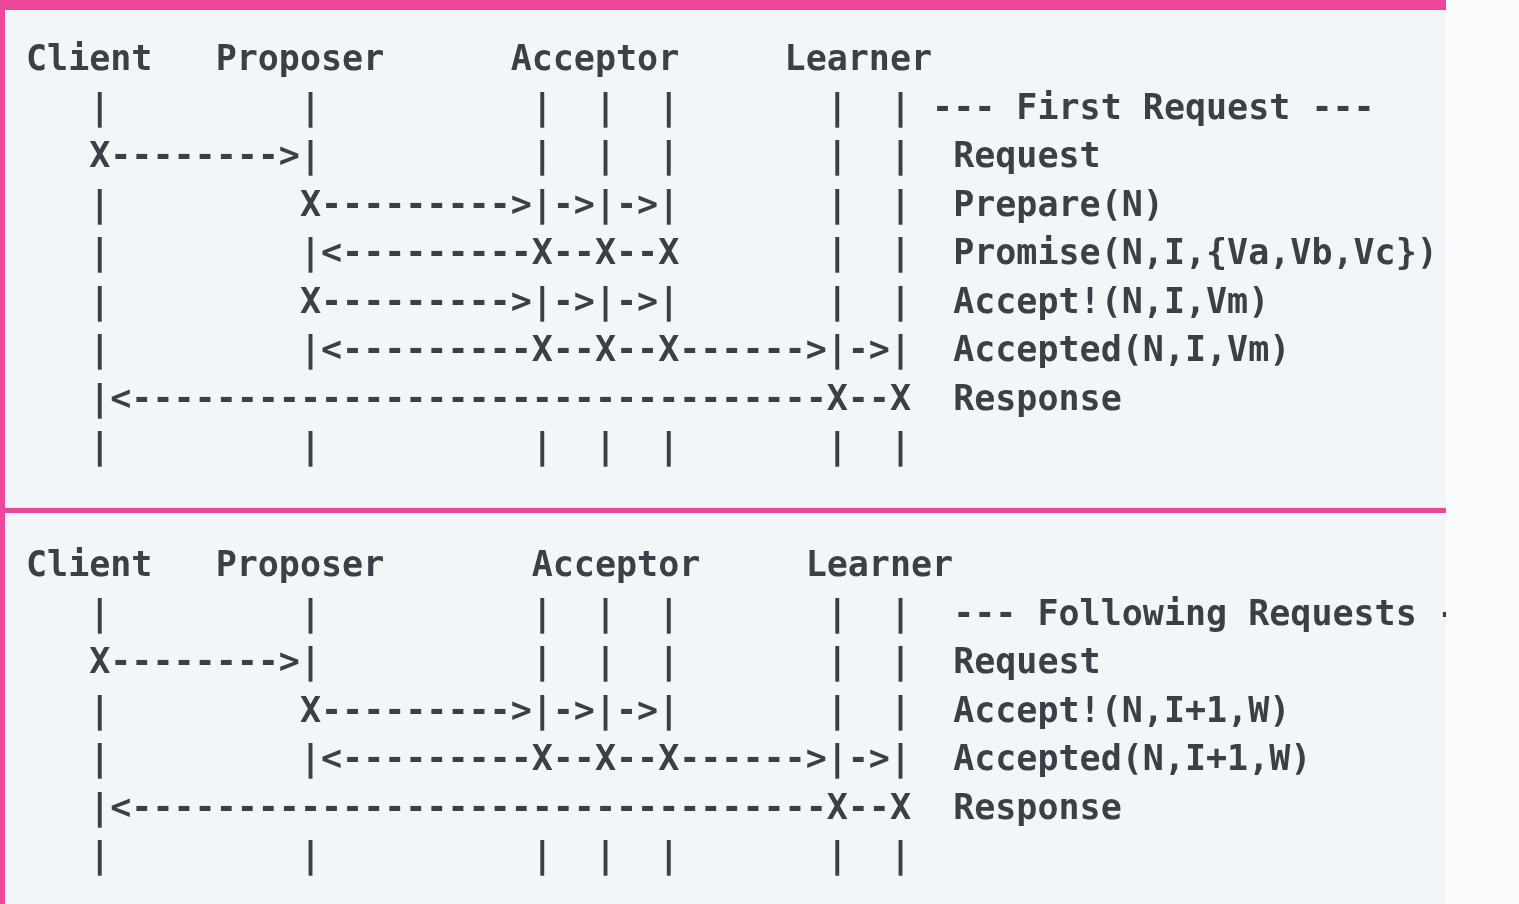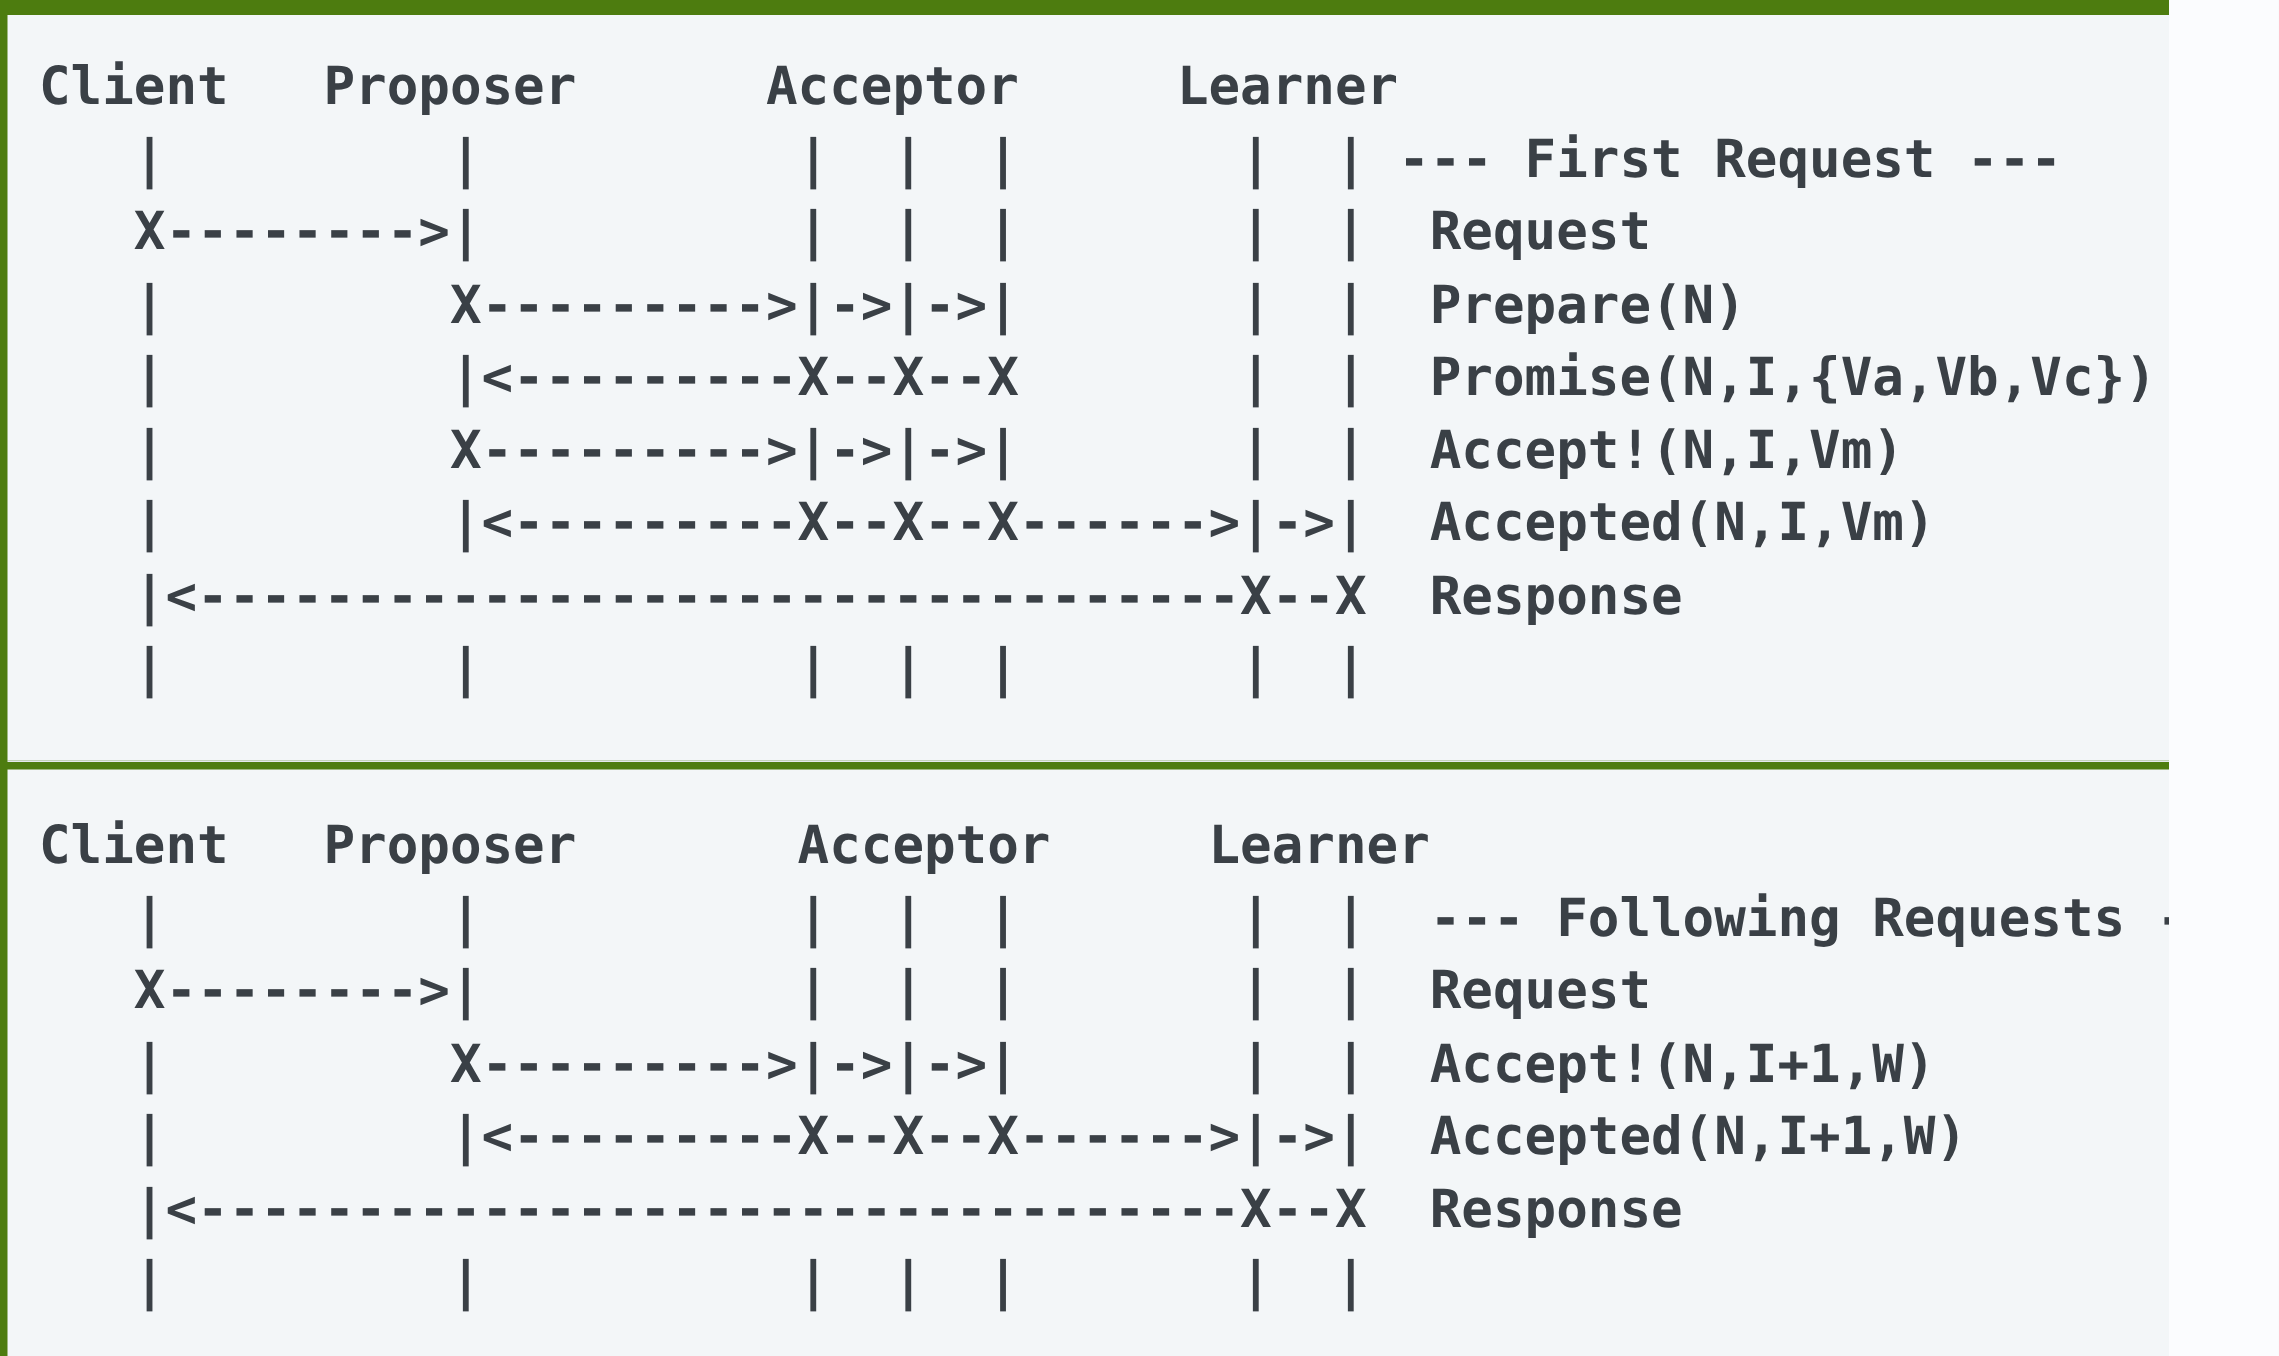--- a/index.html
+++ b/index.html
@@ -7,21 +7,21 @@
     padding: 0;
     width: 1519px;
     height: 904px;
     overflow: hidden;
     background: #fbfcfe;
   }
   .page {
     position: relative;
     width: 1446px;
     height: 904px;
-    background: #4d7c0f;
+    background: #ec4899;
   }
   pre.ascii-block {
     position: absolute;
     left: 5px;
     right: 0;
     margin: 0;
     background: #f3f6f8;
     color: #3a4046;
     font-family: "DejaVu Sans Mono", "Liberation Mono", monospace;
     font-size: 35px;

